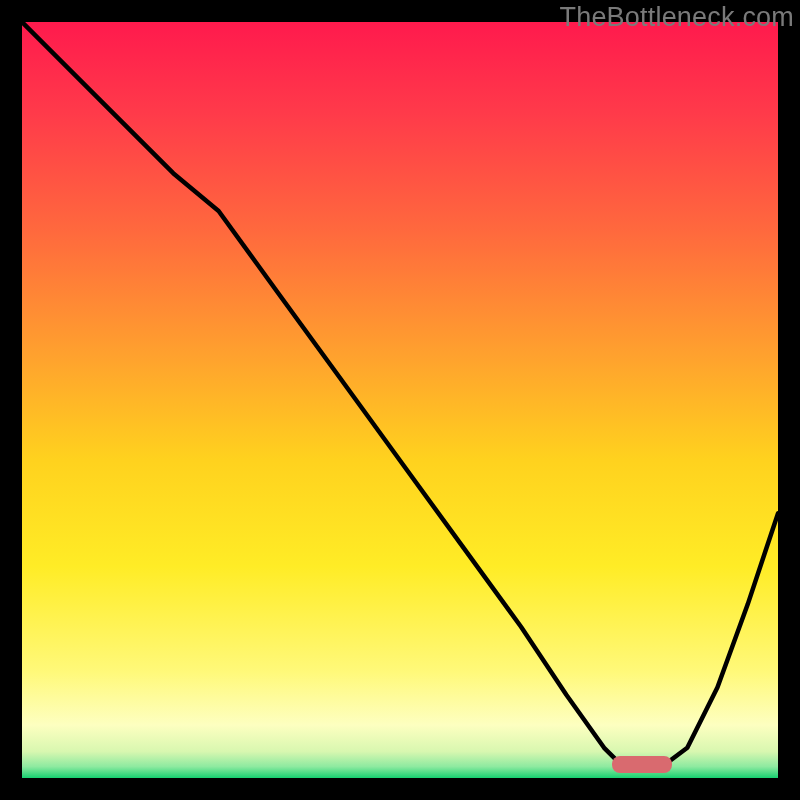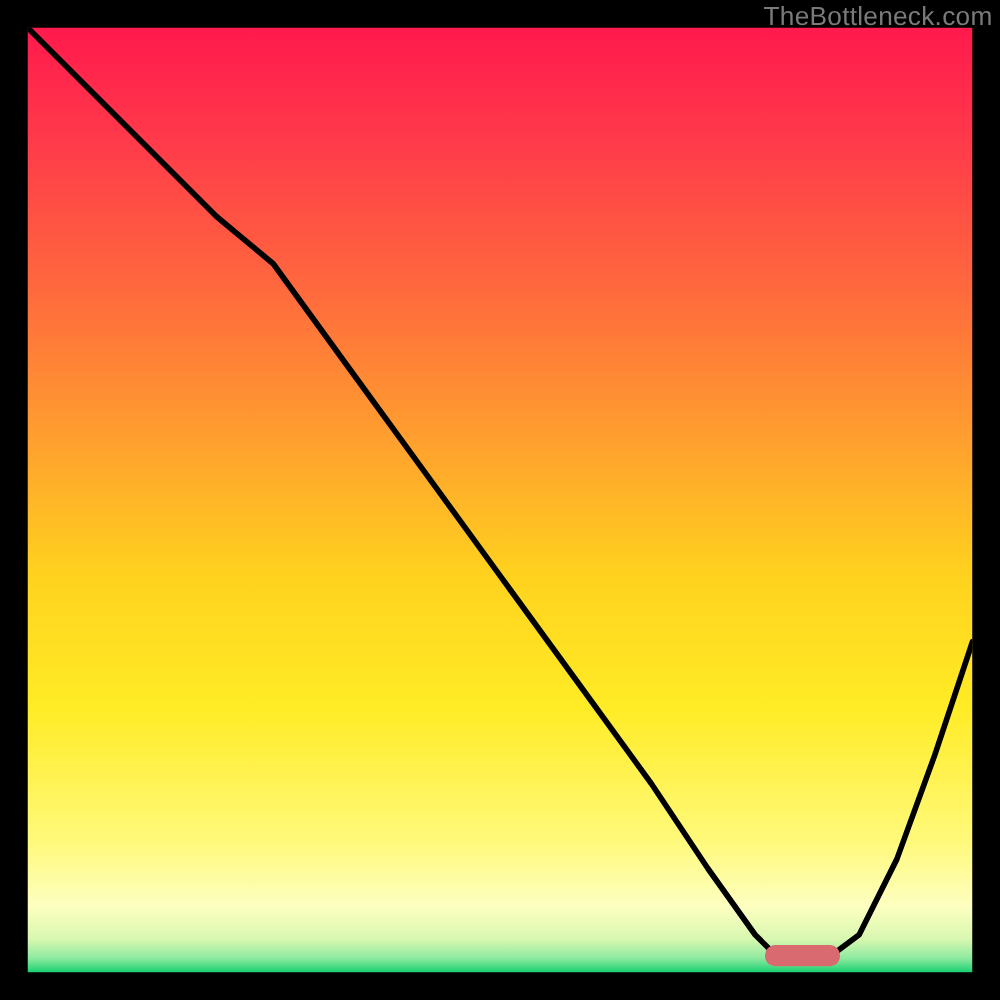--- a/index.html
+++ b/index.html
@@ -24,21 +24,21 @@
     left: 0;
     top: 0;
     width: 756px;
     height: 756px;
   }
   .watermark {
     position: absolute;
     top: 2px;
     right: 6px;
     color: #7a7a7a;
-    font-size: 21px;
+    font-size: 27px;
     font-weight: 500;
     letter-spacing: 0.2px;
   }
   .marker {
     position: absolute;
     background: #d96a6f;
     border-radius: 8px;
   }
 </style>
 </head>

